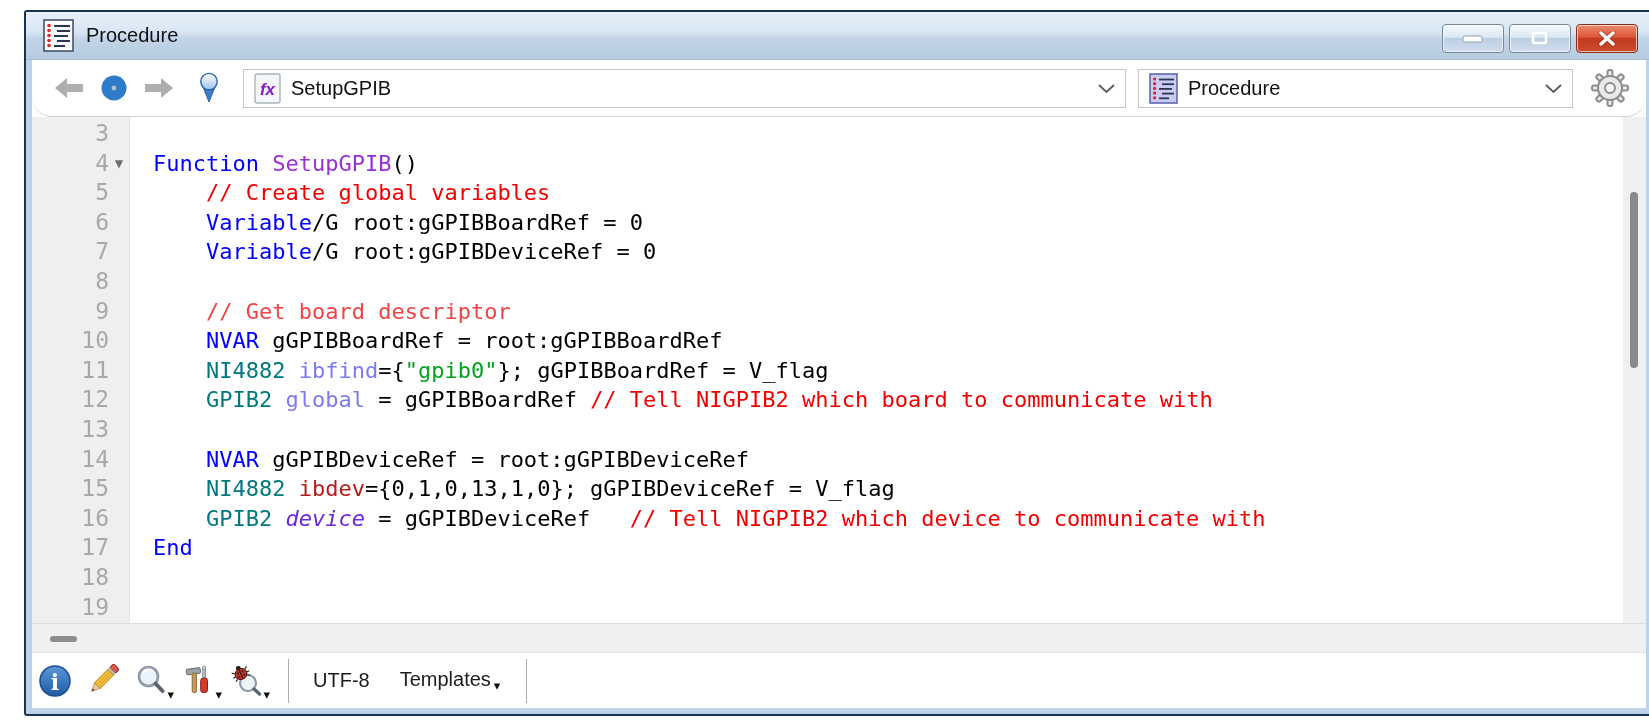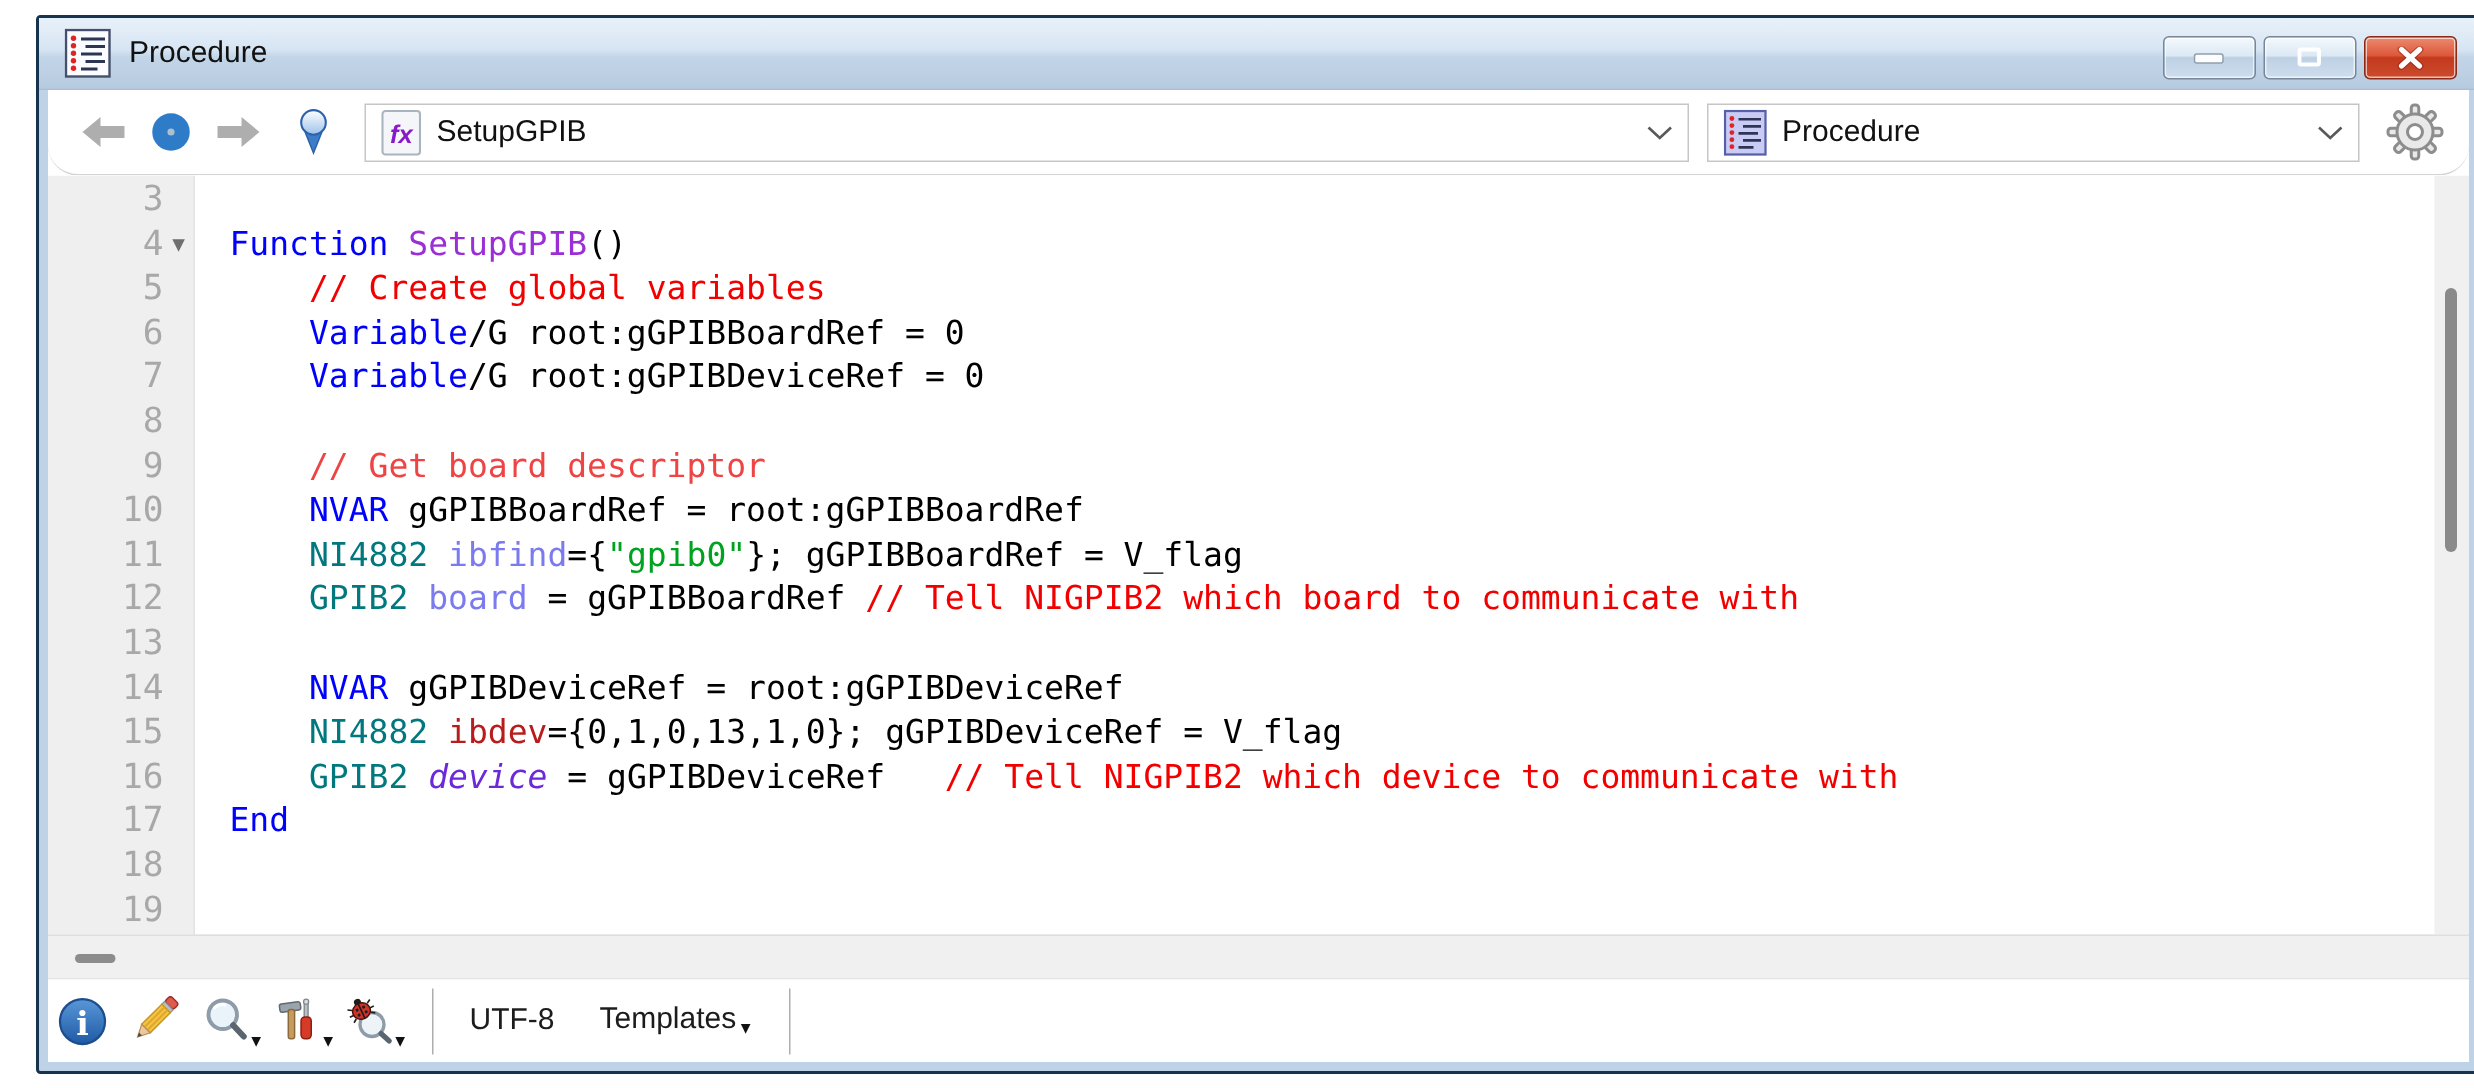--- a/index.html
+++ b/index.html
@@ -257,21 +257,21 @@
       <div class="codepane">
           <div class="code-row"></div>
           <div class="code-row"><span style="color: rgb(0, 0, 255);">Function</span><span style="color: rgb(0, 0, 0);"> </span><span style="color: rgb(155, 47, 214);">SetupGPIB</span><span style="color: rgb(0, 0, 0);">()</span></div>
           <div class="code-row"><span style="color: rgb(0, 0, 0);">	</span><span style="color: rgb(242, 0, 0);">// Create global variables</span></div>
           <div class="code-row"><span style="color: rgb(0, 0, 0);">	</span><span style="color: rgb(0, 0, 255);">Variable</span><span style="color: rgb(0, 0, 0);">/G root:gGPIBBoardRef = 0</span></div>
           <div class="code-row"><span style="color: rgb(0, 0, 0);">	</span><span style="color: rgb(0, 0, 255);">Variable</span><span style="color: rgb(0, 0, 0);">/G root:gGPIBDeviceRef = 0</span></div>
           <div class="code-row"></div>
           <div class="code-row"><span style="color: rgb(0, 0, 0);">	</span><span style="color: #ef4444;">// Get board descriptor</span></div>
           <div class="code-row"><span style="color: rgb(0, 0, 0);">	</span><span style="color: rgb(0, 0, 255);">NVAR</span><span style="color: rgb(0, 0, 0);"> gGPIBBoardRef = root:gGPIBBoardRef</span></div>
           <div class="code-row"><span style="color: rgb(0, 0, 0);">	</span><span style="color: rgb(0, 120, 125);">NI4882</span><span style="color: rgb(0, 0, 0);"> </span><span style="color: rgb(123, 123, 239);">ibfind</span><span style="color: rgb(0, 0, 0);">={</span><span style="color: rgb(0, 163, 31);">"gpib0"</span><span style="color: rgb(0, 0, 0);">}; gGPIBBoardRef = V_flag</span></div>
-          <div class="code-row"><span style="color: rgb(0, 0, 0);">	</span><span style="color: rgb(0, 120, 125);">GPIB2</span><span style="color: rgb(0, 0, 0);"> </span><span style="color: rgb(123, 123, 239);">board</span><span style="color: rgb(0, 0, 0);"> = gGPIBBoardRef </span><span style="color: rgb(242, 0, 0);">// Tell NIGPIB2 which board to communicate with</span></div>
+          <div class="code-row"><span style="color: rgb(0, 0, 0);">	</span><span style="color: rgb(0, 120, 125);">GPIB2</span><span style="color: rgb(0, 0, 0);"> </span><span style="color: rgb(123, 123, 239);">global</span><span style="color: rgb(0, 0, 0);"> = gGPIBBoardRef </span><span style="color: rgb(242, 0, 0);">// Tell NIGPIB2 which board to communicate with</span></div>
           <div class="code-row"></div>
           <div class="code-row"><span style="color: rgb(0, 0, 0);">	</span><span style="color: rgb(0, 0, 255);">NVAR</span><span style="color: rgb(0, 0, 0);"> gGPIBDeviceRef = root:gGPIBDeviceRef</span></div>
           <div class="code-row"><span style="color: rgb(0, 0, 0);">	</span><span style="color: rgb(0, 120, 125);">NI4882</span><span style="color: rgb(0, 0, 0);"> </span><span style="color: #b91c1c;">ibdev</span><span style="color: rgb(0, 0, 0);">={0,1,0,13,1,0}; gGPIBDeviceRef = V_flag</span></div>
           <div class="code-row"><span style="color: rgb(0, 0, 0);">	</span><span style="color: rgb(0, 120, 125);">GPIB2</span><span style="color: rgb(0, 0, 0);"> </span><span style="color: #6d28d9; font-style: italic;">device</span><span style="color: rgb(0, 0, 0);"> = gGPIBDeviceRef	</span><span style="color: rgb(242, 0, 0);">// Tell NIGPIB2 which device to communicate with</span></div>
           <div class="code-row"><span style="color: rgb(0, 0, 255);">End</span></div>
           <div class="code-row"></div>
         </div>
       <div class="vscroll">
         <div class="vthumb"></div>
       </div>

